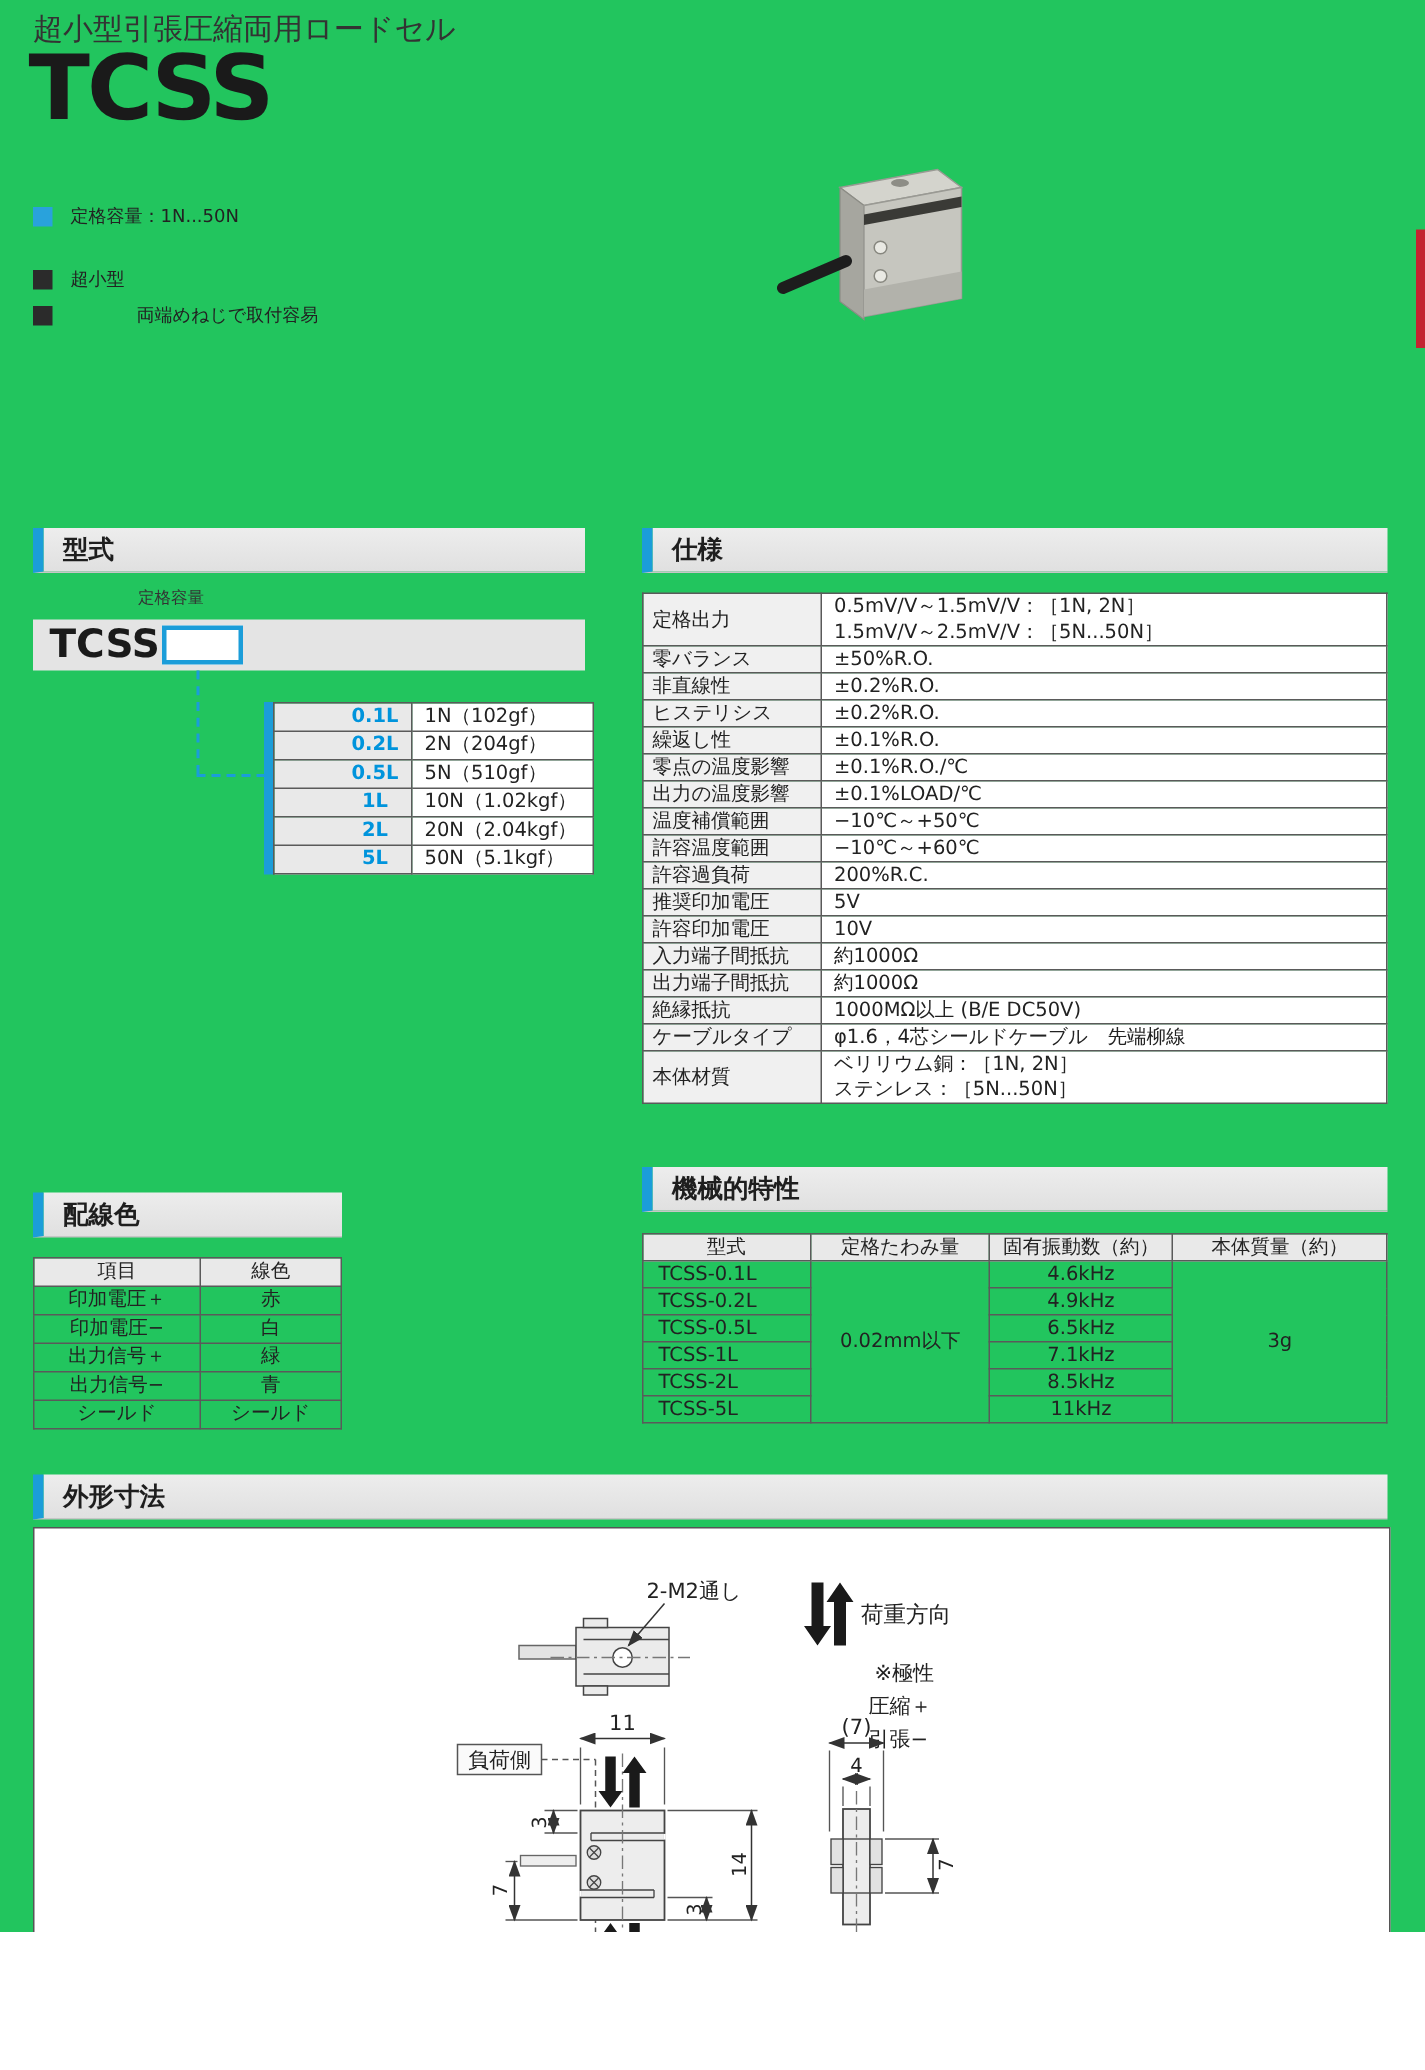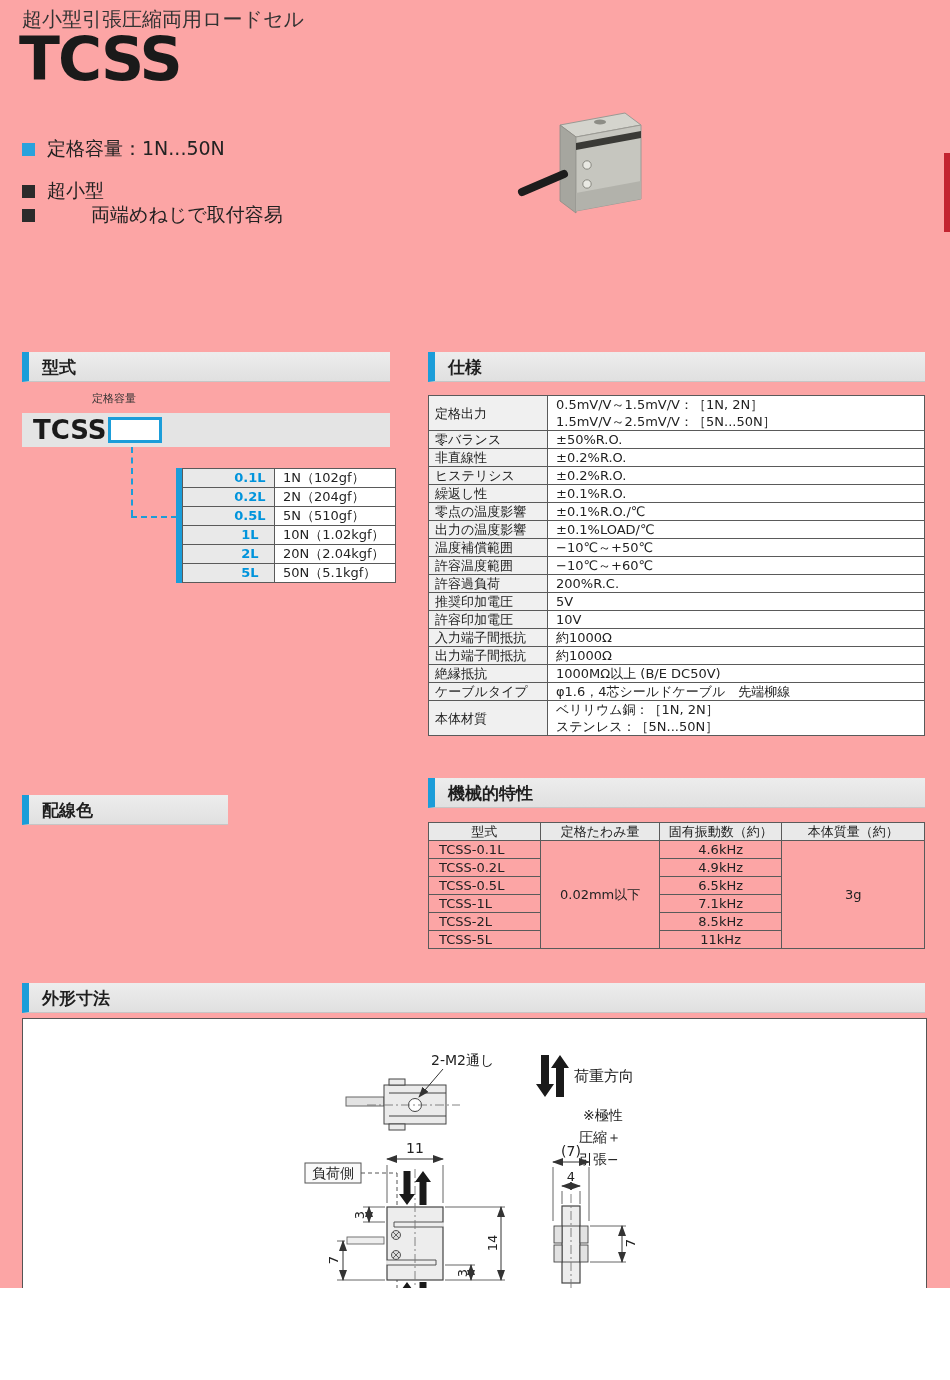--- a/index.html
+++ b/index.html
@@ -1,22 +1,22 @@
 <!DOCTYPE html>
 <html><head>
 <meta charset="utf-8">
 <style>
   html,body{margin:0;padding:0;background:#fff;}
-  .page{position:relative;width:950px;height:1288px;background:#fca5a5;overflow:hidden;
+  .page{position:relative;width:950px;height:1288px;background:#22c55e;overflow:hidden;
         font-family:"DejaVu Sans","Liberation Sans",sans-serif;color:#222;}
 
   
   .subtitle{position:absolute;left:22px;top:6px;font-size:20px;color:#333;}
   .big-title{position:absolute;left:19px;top:24px;font-size:60px;font-weight:900;letter-spacing:-2px;color:#1a1a1a;}
-  .feature{position:absolute;left:22px;font-size:19px;color:#222;display:flex;align-items:center;justify-content:flex-end;}
+  .feature{position:absolute;left:22px;font-size:12px;color:#222;display:flex;align-items:center;justify-content:flex-end;}
   .feature .sq{width:13px;height:13px;margin-right:12px;flex:0 0 13px;}
   .sq-blue{background:#29a2dc;}
   .sq-dark{background:#2b2b2b;}
 
   
   .red-tab{position:absolute;right:0;top:153px;width:6px;height:79px;background:#c32430;}
 
   
   .sec-head{position:absolute;height:30px;box-sizing:border-box;background:linear-gradient(#ededed,#e0e0e0);
             border-left:7px solid #1b9dd9;border-bottom:1px solid #c6c6c6;line-height:30px;
@@ -224,20 +224,48 @@
       <tr>
         <th>本体材質</th>
         <td>
           <div>ベリリウム銅：［1N, 2N］</div>
           <div>ステンレス：［5N...50N］</div>
         </td>
         </tr>
     </tbody>
   </table>
 
+  <table class="wire-table">
+    <tbody>
+      <tr>
+        <th class="c1">項目</th>
+        <th>線色</th>
+        </tr>
+      <tr>
+        <td>印加電圧＋</td>
+        <td>赤</td>
+        </tr>
+      <tr>
+        <td>印加電圧−</td>
+        <td>白</td>
+        </tr>
+      <tr>
+        <td>出力信号＋</td>
+        <td>緑</td>
+        </tr>
+      <tr>
+        <td>出力信号−</td>
+        <td>青</td>
+        </tr>
+      <tr>
+        <td>シールド</td>
+        <td>シールド</td>
+        </tr>
+    </tbody>
+  </table>
 
   <table class="mech-table">
     <tbody>
       <tr>
         <th class="model" style="text-align:center;padding-left:0;">型式</th>
         <th class="defl">定格たわみ量</th>
         <th class="freq">固有振動数（約）</th>
         <th class="mass">本体質量（約）</th>
         </tr>
       <tr>

